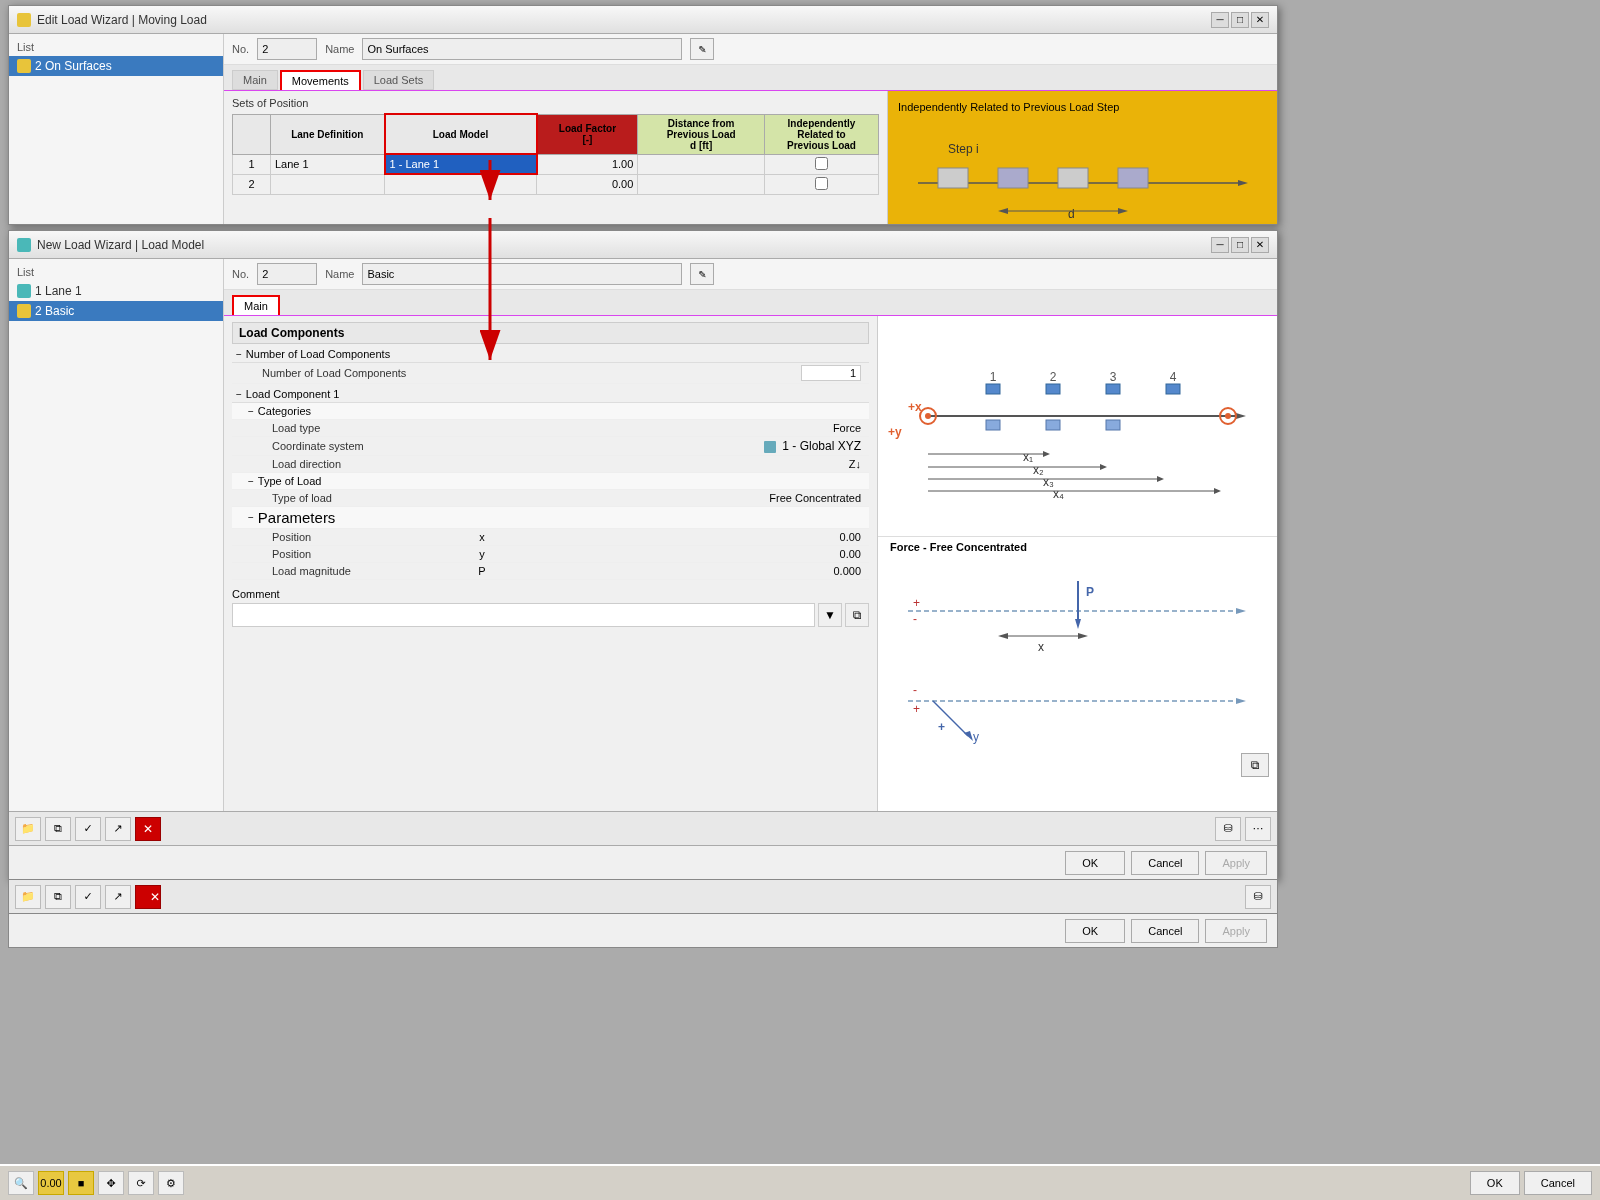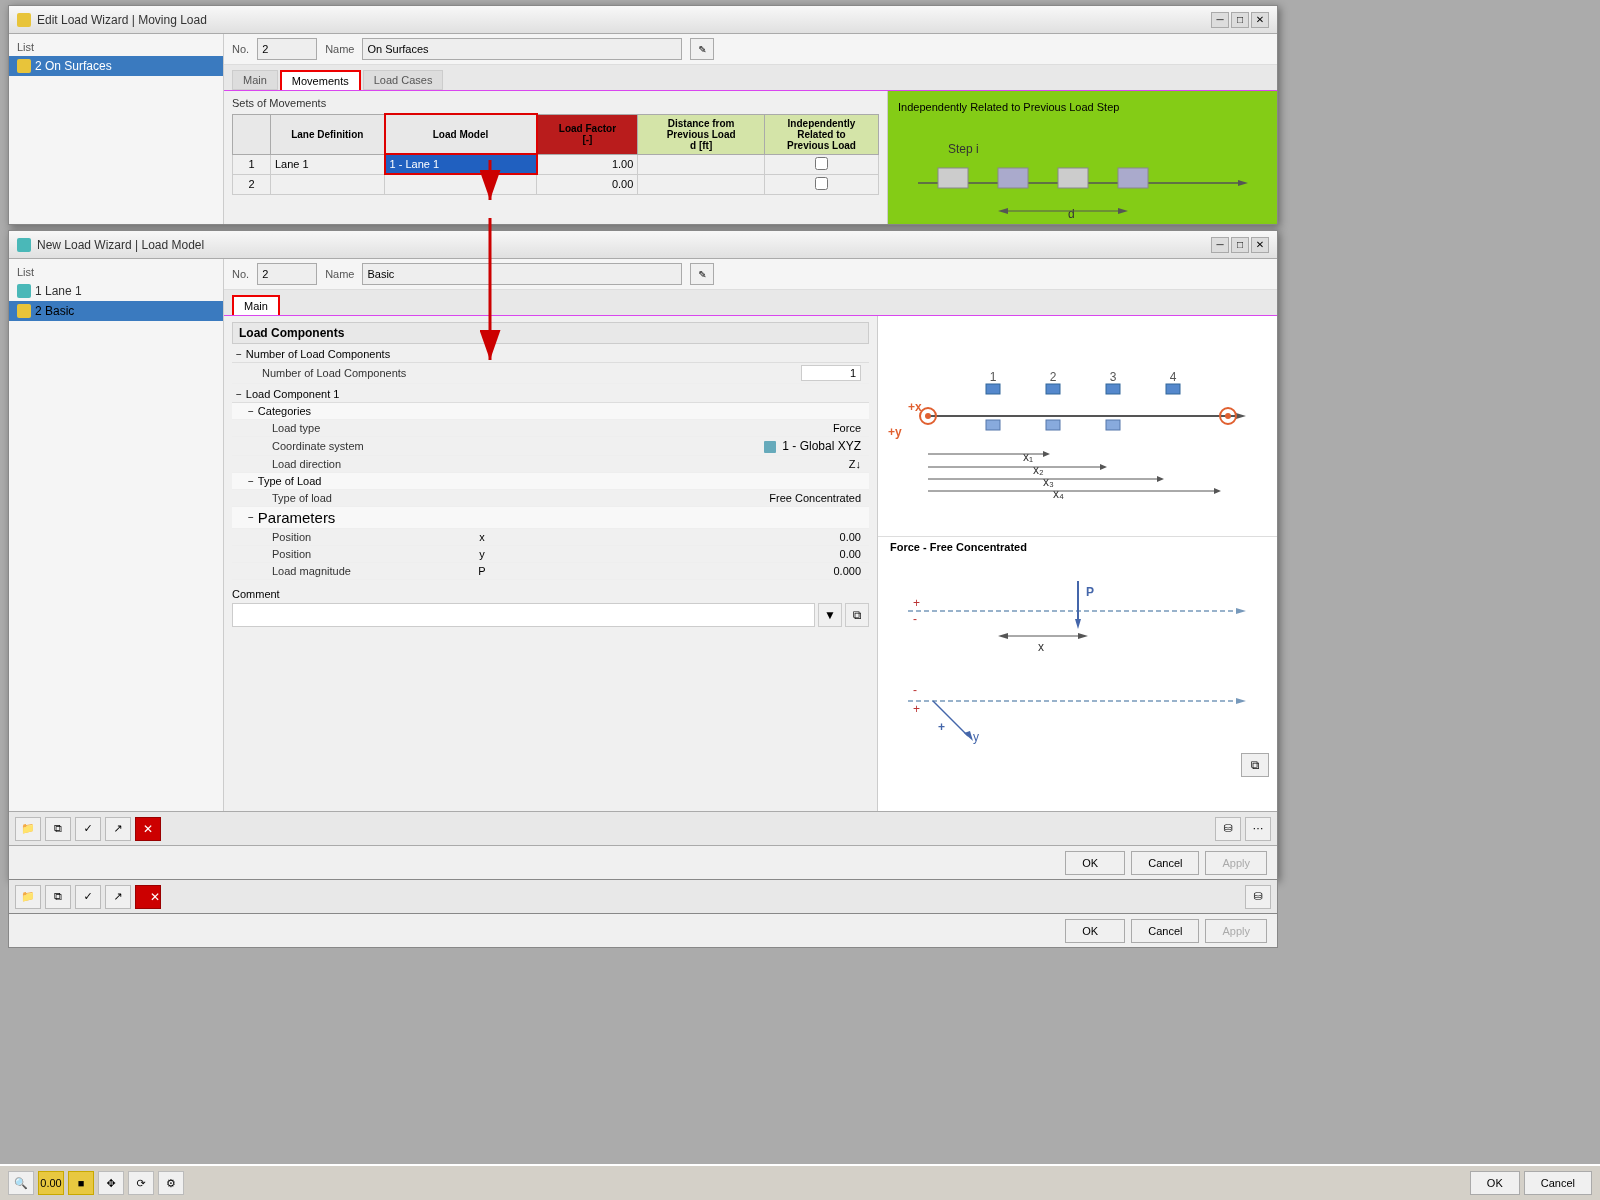--- a/index.html
+++ b/index.html
@@ -93,21 +93,21 @@
       gap: 4px;
     }
 
     .sidebar-item.selected {
       background: #3a7abf;
       color: white;
     }
 
     .sidebar-item.selected2 {
       background: #3a7abf;
-      color: #000000;
+      color: #ffffff;
     }
 
     .item-icon {
       width: 14px;
       height: 14px;
       border-radius: 2px;
     }
 
     .item-icon.yellow { background: #e8c43a; }
     .item-icon.teal { background: #4ab8b8; }
@@ -362,26 +362,26 @@
         <span class="no-label">No.</span>
         <input class="field-input field-input-no" value="2" readonly="" style="background: rgb(238, 238, 238);">
         <span class="name-label">Name</span>
         <input class="field-input field-input-name" value="On Surfaces" style="background: rgb(238, 238, 238);">
         <div class="edit-btn">✎</div>
       </div>
 
       <div class="main-tabs">
         <div class="main-tab inactive">Main</div>
         <div class="main-tab active">Movements</div>
-        <div class="main-tab inactive">Load Cases</div>
+        <div class="main-tab inactive">Load Sets</div>
       </div>
 
       <div style="display:flex; flex:1; overflow:hidden;">
         <div class="content-area" style="flex:1; padding:6px 8px;">
-          <div class="section-label">Sets of Movements</div>
+          <div class="section-label">Sets of Position</div>
 
           <table class="movements-table">
             <thead>
               <tr>
                 <th class="header-no"></th>
                 <th class="header-lane">Lane Definition</th>
                 <th class="header-model">Load Model</th>
                 <th style="background:#b91c1c; width:80px;">Load Factor<br>[-]</th>
                 <th style="background:#d4e4a8; width:100px;">Distance from<br>Previous Load<br>d [ft]</th>
                 <th style="background:#d4e4a8; width:90px;">Independently<br>Related to<br>Previous Load</th>
@@ -401,21 +401,21 @@
                 <td></td>
                 <td></td>
                 <td style="text-align:right;">0.00</td>
                 <td></td>
                 <td style="text-align:center;"><input type="checkbox" style=""></td>
               </tr>
             </tbody>
           </table>
         </div>
 
-        <div class="right-panel" style="width:390px; border-left:1px solid #ccc; padding:10px; background:#84cc16;">
+        <div class="right-panel" style="width:390px; border-left:1px solid #ccc; padding:10px; background:#eab308;">
           <div style="font-size:11px; font-weight:500; margin-bottom:10px;">Independently Related to Previous Load Step</div>
           
           <svg width="360" height="120">
 
             <text x="50" y="30" font-size="11" fill="#333">Step i</text>
 
             <line x1="20" y1="60" x2="340" y2="60" stroke="#555" stroke-width="1.5"></line>
 
             <polygon points="340,57 350,60 340,63" fill="#555"></polygon>
 

